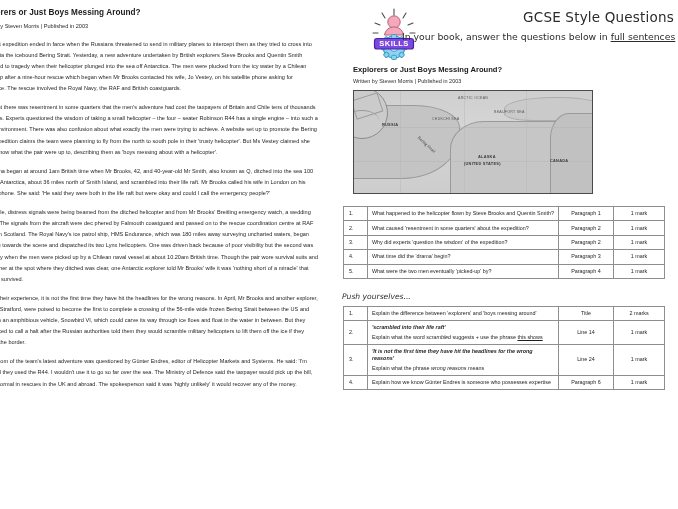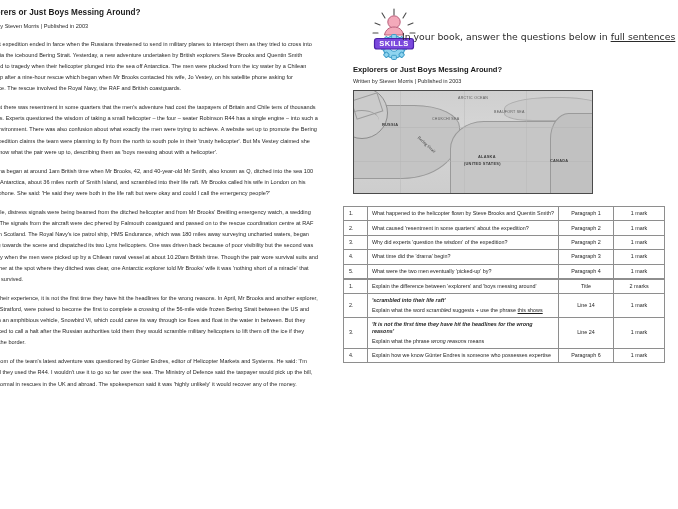--- a/index.html
+++ b/index.html
@@ -312,20 +312,21 @@
             <rect x="32.4" y="46.6" width="4.4" height="4.4" rx="1" transform="rotate(-45 34.6 48.8)"></rect>
           </g>
           <circle cx="27" cy="41" r="4.4" fill="#cdeaf8" stroke="#3f9dc9" stroke-width="0.9"></circle>
         </g>
 
         <rect x="7.5" y="32.5" width="39" height="10.5" rx="2.6" fill="#7b49dd" stroke="#4a22a8" stroke-width="1.2"></rect>
         <text x="27" y="40.2" text-anchor="middle" font-family="Liberation Sans, sans-serif" font-size="7.6" font-weight="bold" fill="#ffffff" letter-spacing="0.4">SKILLS</text>
       </svg>
     </div>
 
+    <div id="rp-title">GCSE Style Questions</div>
 
     <div id="rp-sub"><span>In your book, answer the questions below in </span><span class="ul">full sentences</span></div>
   </div>
 
   <div id="rp-article">
     <div class="rp-art-title">Explorers or Just Boys Messing Around?</div>
     <div class="rp-art-byline">Written by Steven Morris | Published in 2003</div>
 
     <div id="map-frame">
       <div id="map-ocean"></div>
@@ -386,20 +387,21 @@
         <tr>
           <td class="num">5.</td>
           <td class="qcell">What were the two men eventually 'picked-up' by?</td>
           <td class="ref">Paragraph 4</td>
           <td class="marks">1 mark</td>
         </tr>
       </tbody>
     </table>
   </div>
 
+  <div id="push-label">Push yourselves...</div>
 
   <div id="table2-wrap">
     <table id="table2" class="qtable">
       <tbody>
         <tr>
           <td class="num">1.</td>
           <td class="qcell">
             <span class="task"><span>Explain the difference between 'explorers' and 'boys messing around'</span></span>
           </td>
           <td class="ref">Title</td>

